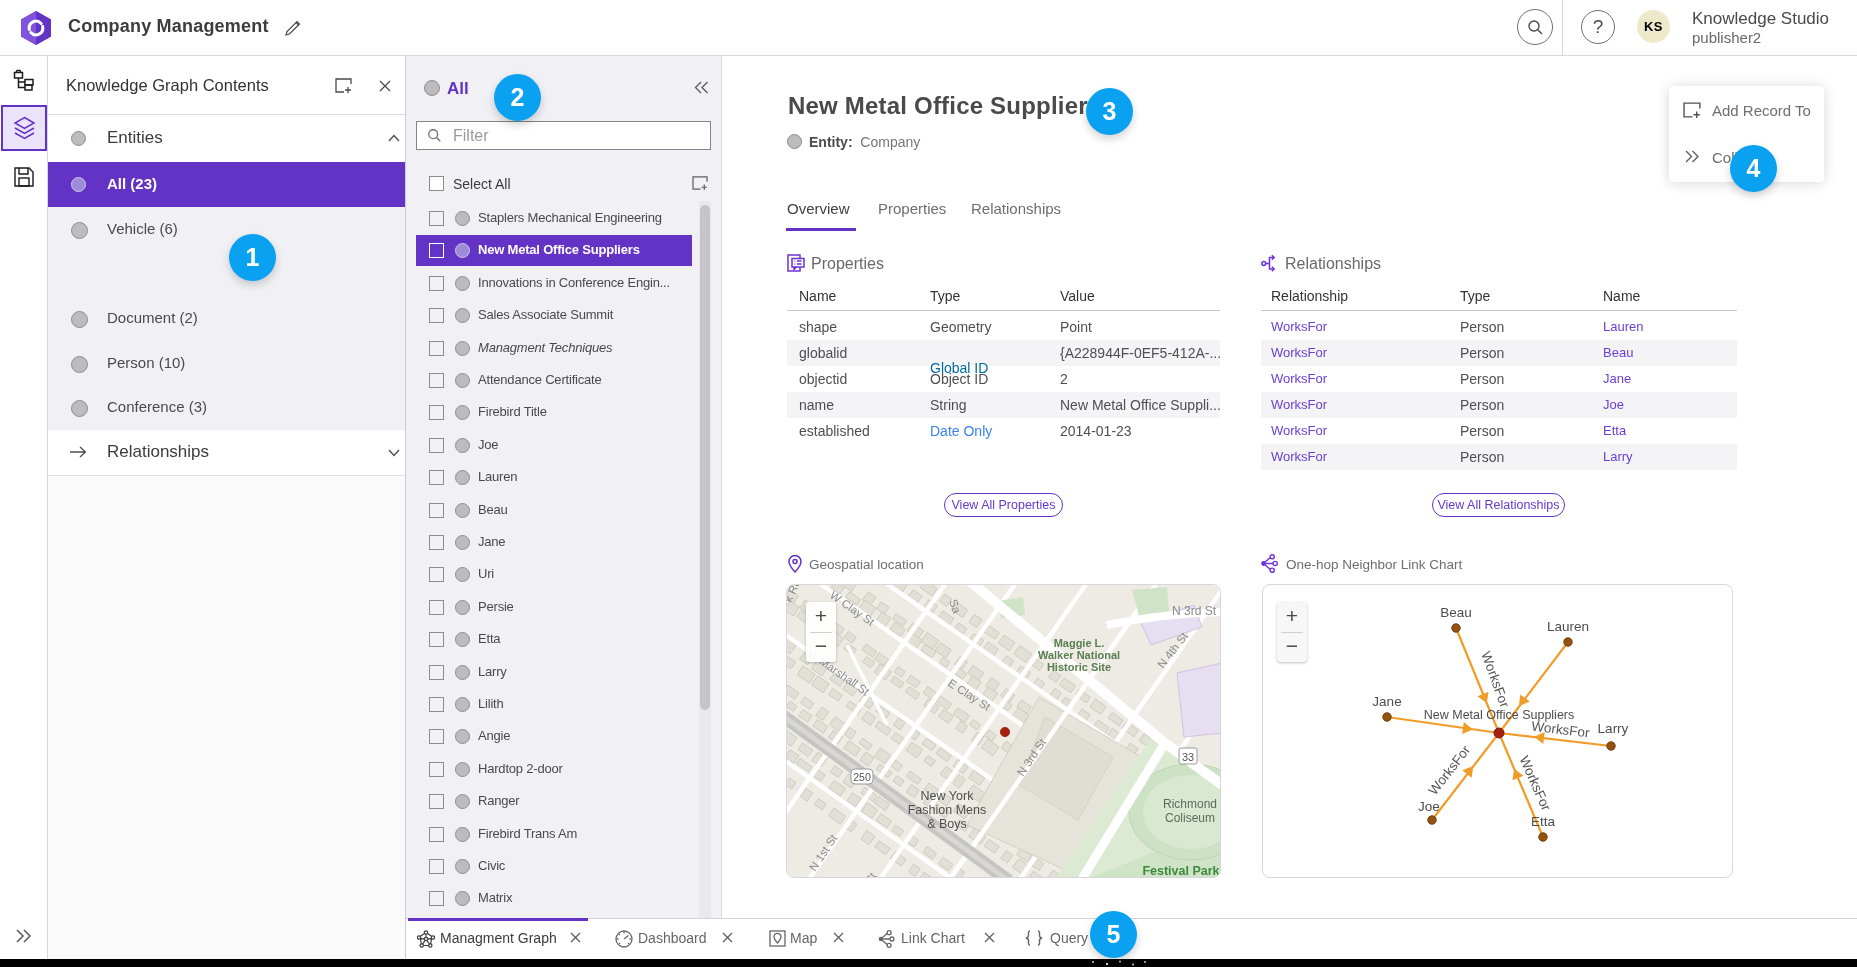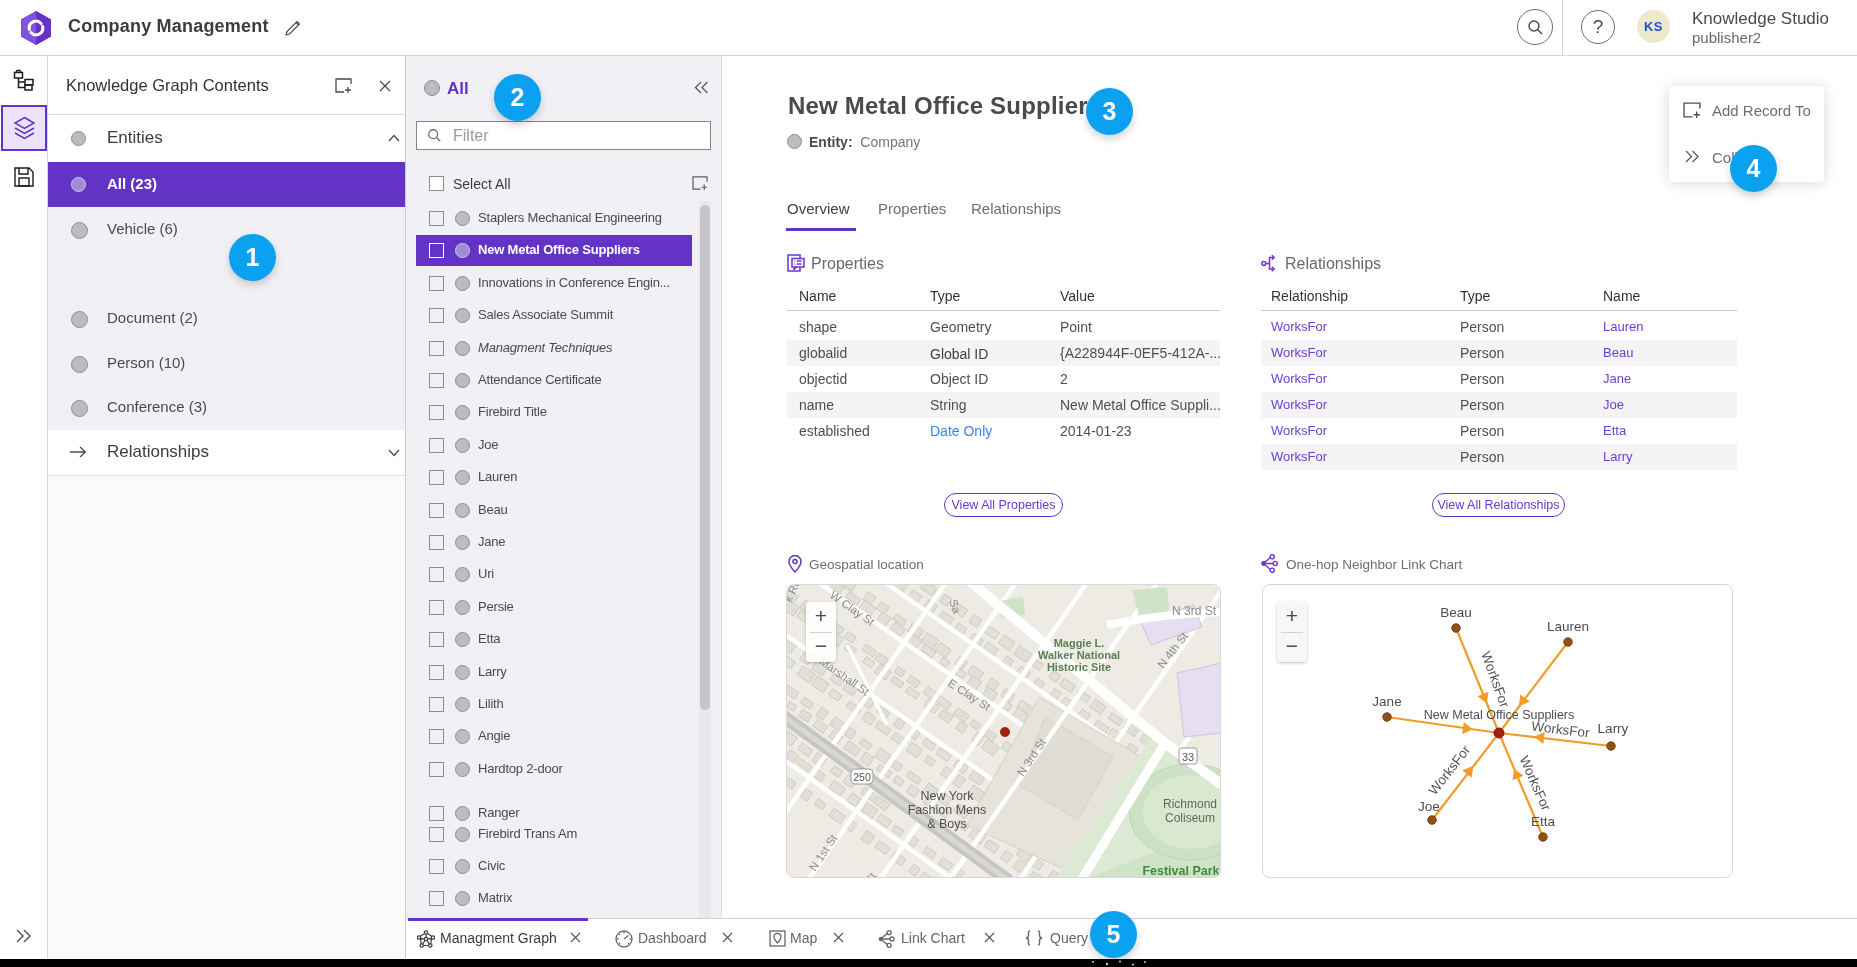--- a/index.html
+++ b/index.html
@@ -32,21 +32,21 @@
 
   <div class="abs" style="left:1517px;top:9px;width:36px;height:36px;border:1px solid #6f6f6f;border-radius:50%"></div>
   <svg class="ic" style="left:1527px;top:19px" width="17" height="17" viewBox="0 0 17 17" fill="none" stroke="#4a4a4a" stroke-width="1.4">
     <circle cx="7" cy="7" r="5"></circle>
       <path d="M10.8 10.8 L15 15"></path>
   </svg>
   <div class="abs" style="left:1562px;top:0;width:1px;height:55px;background:#d8d6db"></div>
 
   <div class="abs" style="left:1581px;top:10px;width:34px;height:34px;border:1px solid #6f6f6f;border-radius:50%;color:#4a4a4a;font-size:19px;text-align:center;line-height:32px">?</div>
 
-  <div class="abs" style="left:1637px;top:10px;width:33px;height:33px;background:#ede9ca;border-radius:50%;color:#1d4ed8;font-size:13px;font-weight:bold;text-align:center;line-height:33px;letter-spacing:.5px">KS</div>
+  <div class="abs" style="left:1637px;top:10px;width:33px;height:33px;background:#ede9ca;border-radius:50%;color:#000000;font-size:13px;font-weight:bold;text-align:center;line-height:33px;letter-spacing:.5px">KS</div>
   <div class="abs" style="left:1692px;top:9px;font-size:17px;color:#4a4a4a">Knowledge Studio</div>
   <div class="abs" style="left:1692px;top:29px;font-size:15px;color:#696969">publisher2</div>
 </div>
 
 <div class="abs" style="left:0;top:56px;width:48px;height:903px;background:#fff;border-right:1px solid #d8d6db;z-index:15">
 
   <svg class="ic" style="left:13px;top:13px" width="22" height="22" viewBox="0 0 22 22" fill="none" stroke="#1c1c1c" stroke-width="1.5">
     <rect x="1.5" y="3.5" width="8" height="5.5"></rect>
       <path d="M3 3.5 L4 1.5 L7 1.5 L8 3.5"></path>
     <path d="M5.5 9 L5.5 18.5 L12 18.5 M5.5 13 L12 13"></path>
@@ -232,21 +232,21 @@
       <div style="position:absolute;left:10px;top:665.4px;width:276px;height:31px;">
         <span style="position:absolute;left:13px;top:8px;width:15px;height:15px;background:#f1f0f4;border:1px solid #8d8d8d"></span>
         <span style="position:absolute;left:39px;top:8px;width:15px;height:15px;border-radius:50%;background:#bdbbbe;border:1px solid #8f8d90"></span>
         <span style="position:absolute;left:62px;top:7px;font-size:13px;letter-spacing:-.2px;color:#4a4a4a;white-space:nowrap">Angie</span>
       </div>
       <div style="position:absolute;left:10px;top:697.8px;width:276px;height:31px;">
         <span style="position:absolute;left:13px;top:8px;width:15px;height:15px;background:#f1f0f4;border:1px solid #8d8d8d"></span>
         <span style="position:absolute;left:39px;top:8px;width:15px;height:15px;border-radius:50%;background:#bdbbbe;border:1px solid #8f8d90"></span>
         <span style="position:absolute;left:62px;top:7px;font-size:13px;letter-spacing:-.2px;color:#4a4a4a;white-space:nowrap">Hardtop 2-door</span>
       </div>
-      <div style="position:absolute;left:10px;top:730.2px;width:276px;height:31px;margin-top:12px;">
+      <div style="position:absolute;left:10px;top:730.2px;width:276px;height:31px;">
         <span style="position:absolute;left:13px;top:8px;width:15px;height:15px;background:#f1f0f4;border:1px solid #8d8d8d"></span>
         <span style="position:absolute;left:39px;top:8px;width:15px;height:15px;border-radius:50%;background:#bdbbbe;border:1px solid #8f8d90"></span>
         <span style="position:absolute;left:62px;top:7px;font-size:13px;letter-spacing:-.2px;color:#4a4a4a;white-space:nowrap">Ranger</span>
       </div>
       <div style="position:absolute;left:10px;top:762.6px;width:276px;height:31px;">
         <span style="position:absolute;left:13px;top:8px;width:15px;height:15px;background:#f1f0f4;border:1px solid #8d8d8d"></span>
         <span style="position:absolute;left:39px;top:8px;width:15px;height:15px;border-radius:50%;background:#bdbbbe;border:1px solid #8f8d90"></span>
         <span style="position:absolute;left:62px;top:7px;font-size:13px;letter-spacing:-.2px;color:#4a4a4a;white-space:nowrap">Firebird Trans Am</span>
       </div>
       <div style="position:absolute;left:10px;top:795.0px;width:276px;height:31px;">
@@ -288,21 +288,21 @@
         <span style="position:absolute;left:143px;font-size:14px;color:#333">Type</span>
         <span style="position:absolute;left:273px;font-size:14px;color:#333">Value</span>
       </div>
       <div style="position:absolute;left:65px;top:258px;width:433px;height:26px;">
         <span style="position:absolute;left:12px;top:5px;font-size:14px;color:#4f4f4f;white-space:nowrap">shape</span>
         <span style="position:absolute;left:143px;top:5px;font-size:14px;color:#4f4f4f;white-space:nowrap">Geometry</span>
         <span style="position:absolute;left:273px;top:5px;font-size:14px;color:#4f4f4f;white-space:nowrap">Point</span>
       </div>
       <div style="position:absolute;left:65px;top:284px;width:433px;height:26px;background:#f4f4f6;">
         <span style="position:absolute;left:12px;top:5px;font-size:14px;color:#4f4f4f;white-space:nowrap">globalid</span>
-        <span style="position:absolute;left:143px;top:6px;font-size:14px;color:#404040;white-space:nowrap">Global ID</span>
+        <span style="position:absolute;left:143px;top:20px;font-size:14px;color:#0369a1;white-space:nowrap">Global ID</span>
         <span style="position:absolute;left:273px;top:5px;font-size:14px;color:#4f4f4f;white-space:nowrap">{A228944F-0EF5-412A-...</span>
       </div>
       <div style="position:absolute;left:65px;top:310px;width:433px;height:26px;">
         <span style="position:absolute;left:12px;top:5px;font-size:14px;color:#4f4f4f;white-space:nowrap">objectid</span>
         <span style="position:absolute;left:143px;top:5px;font-size:14px;color:#4f4f4f;white-space:nowrap">Object ID</span>
         <span style="position:absolute;left:273px;top:5px;font-size:14px;color:#4f4f4f;white-space:nowrap">2</span>
       </div>
       <div style="position:absolute;left:65px;top:336px;width:433px;height:26px;background:#f4f4f6;">
         <span style="position:absolute;left:12px;top:5px;font-size:14px;color:#4f4f4f;white-space:nowrap">name</span>
         <span style="position:absolute;left:143px;top:5px;font-size:14px;color:#4f4f4f;white-space:nowrap">String</span>

